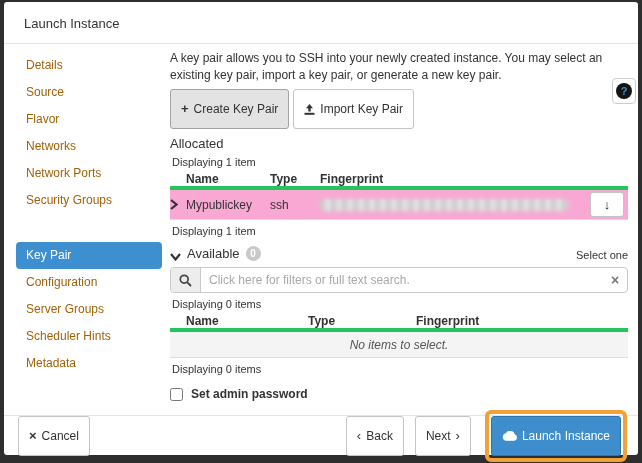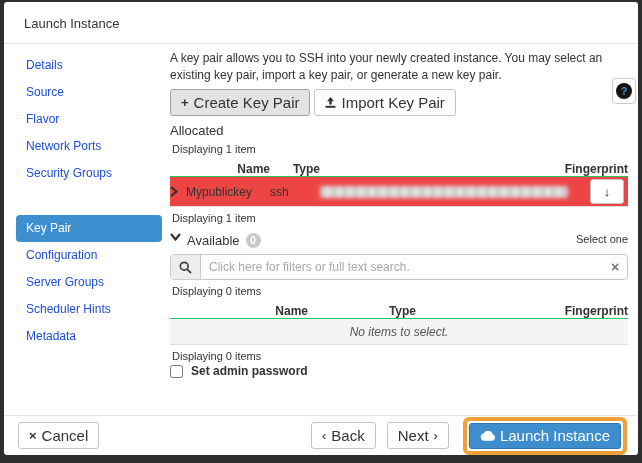--- a/index.html
+++ b/index.html
@@ -21,21 +21,21 @@
     padding: 14px 20px 12px 20px;
     border-bottom: 1px solid #e5e5e5;
     font-size: 13px; color: #333;
     flex: 0 0 auto;
   }
   .modal-body { flex: 1 1 auto; display: flex; padding: 4px 8px 0 12px; position: relative; overflow: hidden; }
 
   
   .sidebar { width: 146px; flex: 0 0 146px; padding-top: 4px; }
   .nav-item {
-    font-size: 12px; color: #1d4ed8; padding: 6px 10px; line-height: 15px;
+    font-size: 12px; color: #a16207; padding: 6px 10px; line-height: 15px;
     border-radius: 4px; cursor: pointer; white-space: nowrap;
   }
   .nav-item.active { background: #3e8fd0; color: #fff; margin-top: 28px; }
 
   
   .content { flex: 1 1 auto; padding-left: 8px; padding-right: 2px; position: relative; }
   .help-text { margin-top: 2px; width: 452px; line-height: 17px; color: #333; }
 
   .help-btn {
     position: absolute; top: 34px; right: 2px; width: 24px; height: 26px;
@@ -44,32 +44,32 @@
   }
   .q-circle {
     width: 16px; height: 16px; border-radius: 50%; background: #141414;
     color: #3d8fd6; font-weight: bold; font-size: 11px; line-height: 16px; text-align: center;
   }
   .q-circle::before { content: "?"; }
 
   .btn-row { margin-top: 5px; display: flex; gap: 4px; }
   .btn {
     display: inline-flex; align-items: center; gap: 5px;
-    font-size: 15px; line-height: 14px; padding: 5px 10px;
+    font-size: 12px; line-height: 14px; padding: 12px 10px;
     background: #fff; border: 1px solid #c4c4c4; border-radius: 3px;
     color: #333; cursor: pointer; white-space: nowrap;
   }
   .btn-create { background: #e3e3e3; border-color: #a3a3a3; }
   .plus-icon::before { content: "+"; font-weight: bold; font-size: 13px; }
 
   .section-title { margin-top: 7px; font-size: 13px; color: #333; }
   .displaying { margin-top: 5px; font-size: 11px; color: #333; padding-left: 2px; }
 
-  .thead { display: flex; align-items: flex-end; height: 22px; border-bottom: 1px solid #22c55e; font-weight: bold; text-align: right; }
-  .trow { display: flex; align-items: center; background: #ef4444; border-bottom: 1px solid #ddd; height: 30px; }
+  .thead { display: flex; align-items: flex-end; height: 22px; border-bottom: 4px solid #22c55e; font-weight: bold; }
+  .trow { display: flex; align-items: center; background: #f9a8d4; border-bottom: 1px solid #ddd; height: 30px; }
   .cell-pad { width: 16px; flex: 0 0 16px; }
   .c-name1 { width: 84px; flex: 0 0 84px; }
   .c-type1 { width: 50px; flex: 0 0 50px; }
   .c-fp1 { flex: 1 1 auto; }
   .c-name2 { width: 122px; flex: 0 0 122px; }
   .c-type2 { width: 108px; flex: 0 0 108px; }
   .c-fp2 { flex: 1 1 auto; }
 
   .chev-cell { width: 16px; flex: 0 0 16px; display: flex; align-items: center; cursor: pointer; }
   .fp-blur {
@@ -78,21 +78,21 @@
     filter: blur(2px);
   }
   .row-arrow-btn {
     margin-left: auto; margin-right: 4px;
     width: 34px; height: 25px; background: #fff; border: 1px solid #c4c4c4;
     border-radius: 3px; display: flex; align-items: center; justify-content: center; cursor: pointer;
     font-size: 13px; color: #222;
   }
   .down-arrow-icon::before { content: "\2193"; font-weight: bold; }
 
-  .avail-head { margin-top: 9px; display: flex; align-items: flex-start; }
+  .avail-head { margin-top: 9px; display: flex; align-items: flex-end; }
   .avail-title { font-size: 13px; margin-left: 6px; cursor: pointer; }
   .badge {
     margin-left: 6px; min-width: 15px; height: 15px; border-radius: 8px;
     background: #c9c9c9; color: #fff; font-size: 10px; font-weight: bold;
     line-height: 15px; text-align: center; padding: 0 4px;
   }
   .select-hint { margin-left: auto; font-size: 11px; color: #333; }
 
   .search-bar { margin-top: 6px; display: flex; height: 26px; border: 1px solid #c9c9c9; border-radius: 4px; overflow: hidden; background: #fff; }
   .search-addon {
@@ -106,21 +106,21 @@
   .search-input::placeholder { color: #a9a9a9; }
   .search-clear { width: 24px; display: flex; align-items: center; justify-content: center; color: #777; cursor: pointer; font-weight: bold; }
   .x-icon::before { content: "\00d7"; font-size: 14px; }
 
   .empty-row {
     height: 26px; background: #f4f4f4; border-bottom: 1px solid #ddd;
     display: flex; align-items: center; justify-content: center;
     font-style: italic; color: #555;
   }
 
-  .admin-row { margin-top: 2px; display: flex; align-items: center; gap: 8px; }
+  .admin-row { margin-top: 12px; display: flex; align-items: center; gap: 8px; }
   .admin-row input { width: 13px; height: 13px; cursor: pointer; }
   .admin-label { font-weight: bold; }
 
   
   .modal-footer {
     flex: 0 0 auto; border-top: 1px solid #e5e5e5;
     display: flex; align-items: center; padding: 7px 14px; height: 40px;
   }
   .footer-right { margin-left: auto; display: flex; align-items: center; gap: 11px; }
   .chev-left-icon::before { content: "\2039"; font-size: 13px; }
@@ -142,20 +142,21 @@
   <div class="modal-header">
     <span>Launch Instance</span>
   </div>
 
   <div class="modal-body">
 
     <div class="sidebar">
       <div class="nav-item">Details</div>
       <div class="nav-item">Source</div>
       <div class="nav-item">Flavor</div>
+      <div class="nav-item">Networks</div>
       <div class="nav-item">Network Ports</div>
       <div class="nav-item">Security Groups</div>
       <div class="nav-item active">Key Pair</div>
       <div class="nav-item">Configuration</div>
       <div class="nav-item">Server Groups</div>
       <div class="nav-item">Scheduler Hints</div>
       <div class="nav-item">Metadata</div>
     </div>
 
     <div class="content">

